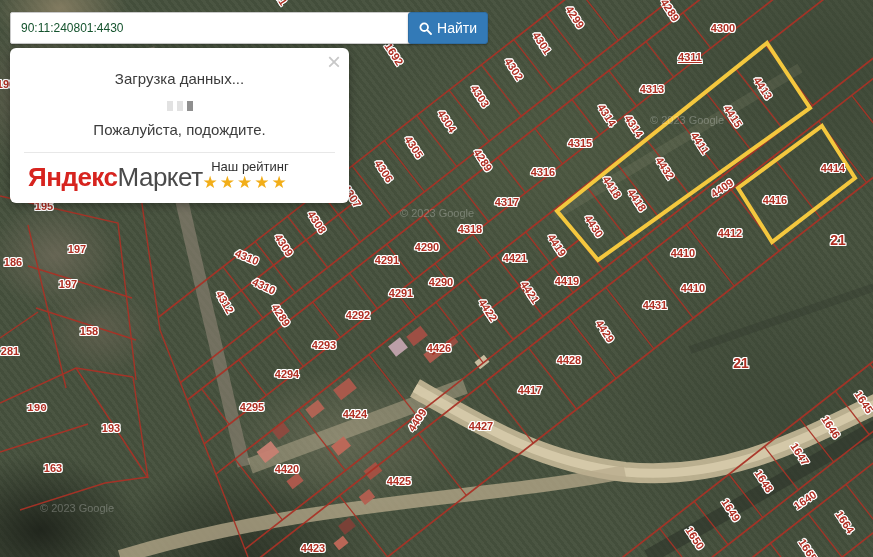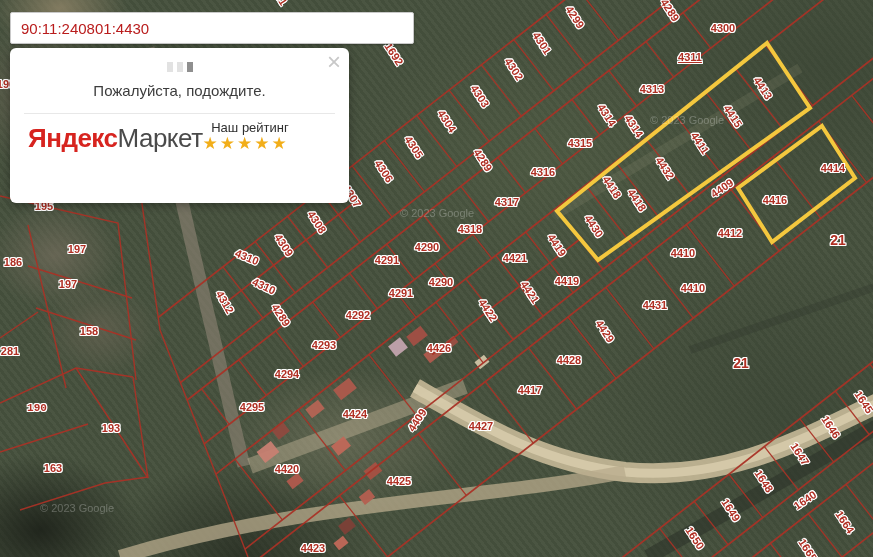--- a/index.html
+++ b/index.html
@@ -29,21 +29,21 @@
   .labels{position:absolute;inset:0;z-index:2;pointer-events:none;}
   .plabel{
     position:absolute;font-size:11px;font-weight:bold;color:#b02f23;white-space:nowrap;
     text-shadow:-1px 0 #fff,1px 0 #fff,0 -1px #fff,0 1px #fff,-1px -1px #fff,1px 1px #fff,-1px 1px #fff,1px -1px #fff;
   }
   .wmark{position:absolute;z-index:2;font-size:11px;color:rgba(255,255,255,.26);white-space:nowrap;pointer-events:none;}
   
   .search-input{
     position:absolute;left:10px;top:12px;width:382px;height:30px;z-index:10;
     border:1px solid #c9c9c9;border-radius:2px;padding:0 10px;
-    font-family:"Liberation Sans",sans-serif;font-size:15px;color:#b91c1c;
+    font-family:"Liberation Sans",sans-serif;font-size:12px;color:#14532d;
     box-shadow:0 1px 2px rgba(0,0,0,.25);outline:none;
   }
   .find-btn{
     position:absolute;left:408px;top:12px;width:80px;height:32px;z-index:10;
     background:#337ab7;border:1px solid #2e6da4;border-radius:3px;color:#fff;
     font-family:"Liberation Sans",sans-serif;font-size:14px;cursor:pointer;
     display:flex;align-items:center;justify-content:center;gap:5px;
     box-shadow:0 1px 2px rgba(0,0,0,.3);
   }
   
@@ -308,23 +308,31 @@
       <div class="plabel" style="left: 805px; top: 500px; transform: translate(-50%, -50%) rotate(-34deg);">1640</div>
       <div class="plabel" style="left: 845px; top: 522px; transform: translate(-50%, -50%) rotate(57deg);">1664</div>
       <div class="plabel" style="left: 808px; top: 550px; transform: translate(-50%, -50%) rotate(57deg);">1665</div>
     </div>
 
   <div class="wmark" style="left:400px;top:207px;">© 2023 Google</div>
   <div class="wmark" style="left:650px;top:114px;">© 2023 Google</div>
   <div class="wmark" style="left:40px;top:502px;">© 2023 Google</div>
 
   <input class="search-input" type="text" value="90:11:240801:4430" style="">
+  <button class="find-btn">
+    <svg width="13" height="13" viewBox="0 0 13 13">
+      <circle cx="5.2" cy="5.2" r="3.8" fill="none" stroke="#fff" stroke-width="1.8"></circle>
+      <line x1="8.2" y1="8.2" x2="12" y2="12" stroke="#fff" stroke-width="1.8" stroke-linecap="round"></line>
+    </svg>
+    <span>Найти</span>
+  </button>
 
   <div class="dialog">
     <span class="close-x">×</span>
+    <div class="dlg-title">Загрузка данных...</div>
     <div class="dlg-dots">
         <i></i>
         <i></i>
         <i class="on"></i>
       </div>
     <div class="dlg-sub">Пожалуйста, подождите.</div>
     <hr class="dlg-rule">
     <div class="dlg-bottom">
       <div class="brand">
         <span class="b1">Яндекс</span><span class="b2">Маркет</span>

